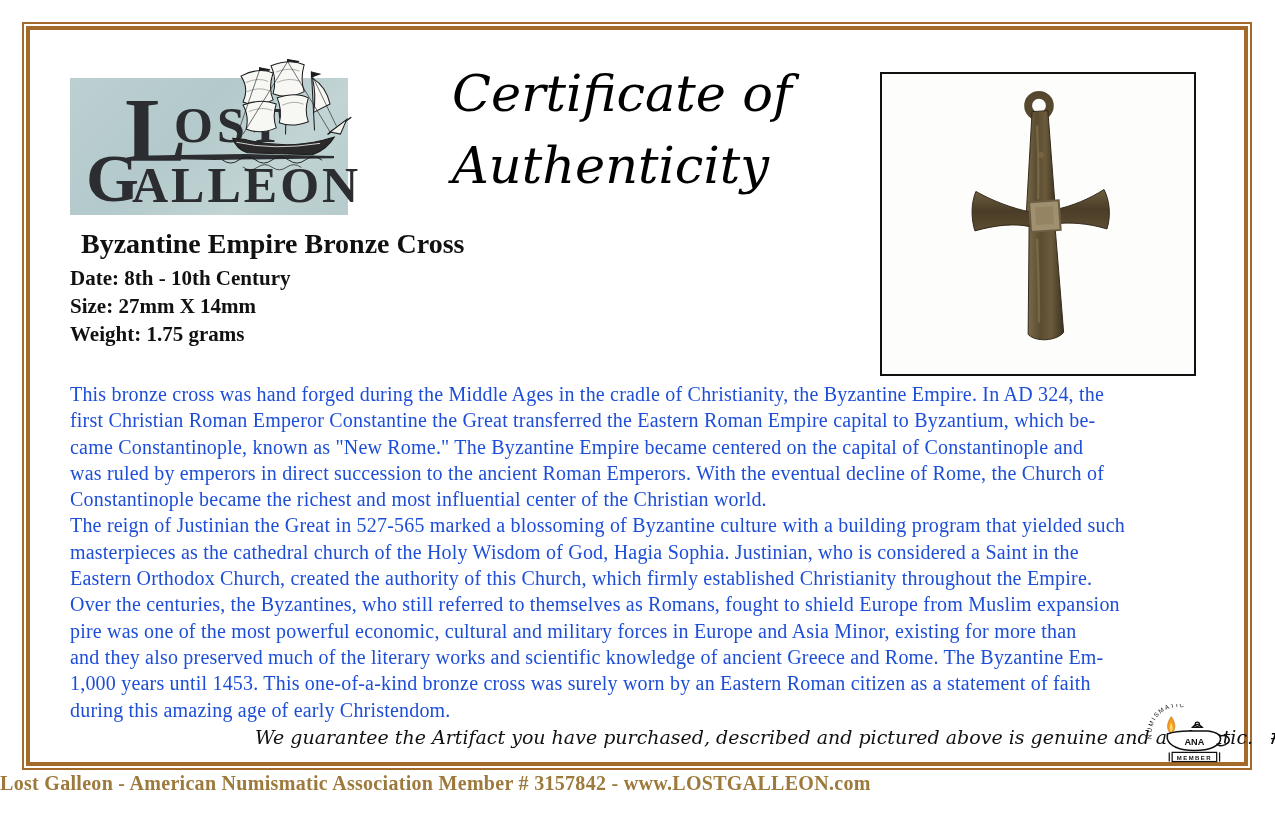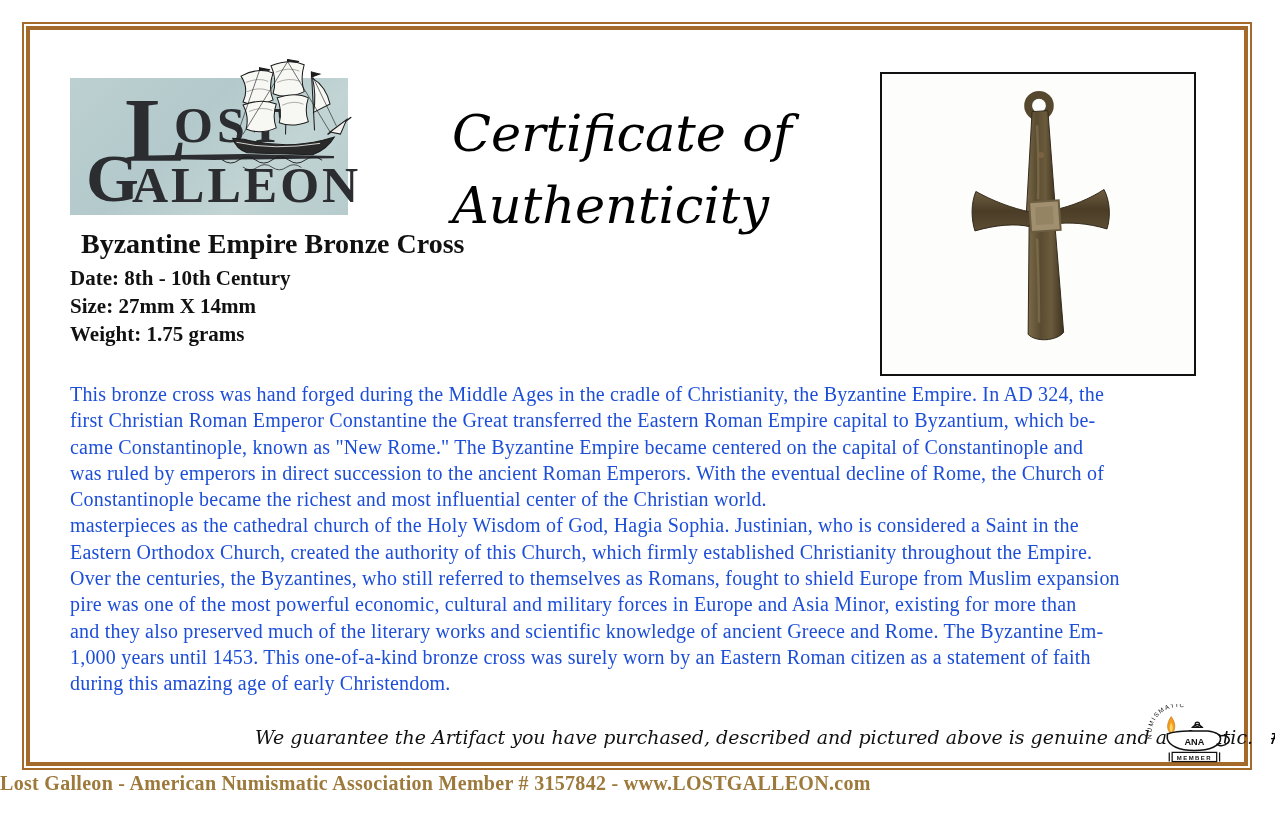--- a/index.html
+++ b/index.html
@@ -18,21 +18,21 @@
   .logo-ost{position:absolute;left:104px;top:22px;font-size:50px;line-height:1;font-weight:bold;letter-spacing:4px;color:#2b2d31;}
   .logo-rule{position:absolute;left:64px;top:76px;width:200px;height:6px;background:#2b2d31;
              clip-path:polygon(0 30%,55% 0,100% 35%,100% 70%,40% 100%,0 75%);}
   .logo-g{position:absolute;left:16px;top:66px;font-size:68px;line-height:1;font-weight:bold;color:#2b2d31;}
   .logo-alleon{position:absolute;left:62px;top:82px;font-size:50px;line-height:1;font-weight:bold;letter-spacing:3px;color:#2b2d31;text-align:center;}
   .ship{position:absolute;left:142px;top:-22px;width:145px;height:122px;}
 
   
   .title{position:absolute;left:452px;top:58px;width:360px;
          font-family:"DejaVu Serif",serif;font-style:italic;
-         font-size:51px;line-height:72px;color:#000;margin-top:40px;}
+         font-size:51px;line-height:72px;color:#000;}
 
   
   .photo-box{position:absolute;left:880px;top:72px;width:312px;height:300px;
              background:#fdfdfb;border:2px solid #111;
              display:flex;align-items:center;justify-content:center;}
 
   
   .artifact-name{position:absolute;left:81px;top:228px;font-size:28px;font-weight:bold;color:#111;}
   .spec{position:absolute;left:70px;font-size:21px;font-weight:bold;color:#111;}
   .spec.date{top:266px;} .spec.size{top:294px;} .spec.weight{top:322px;}
@@ -147,20 +147,21 @@
   <div class="spec date">Date: 8th - 10th Century</div>
   <div class="spec size">Size: 27mm X 14mm</div>
   <div class="spec weight">Weight: 1.75 grams</div>
 
   <div class="body-text">
     <div>This bronze cross was hand forged during the Middle Ages in the cradle of Christianity, the Byzantine Empire. In AD 324, the</div>
     <div>first Christian Roman Emperor Constantine the Great transferred the Eastern Roman Empire capital to Byzantium, which be-</div>
     <div>came Constantinople, known as "New Rome." The Byzantine Empire became centered on the capital of Constantinople and</div>
     <div>was ruled by emperors in direct succession to the ancient Roman Emperors. With the eventual decline of Rome, the Church of</div>
     <div>Constantinople became the richest and most influential center of the Christian world.</div>
+    <div>The reign of Justinian the Great in 527-565 marked a blossoming of Byzantine culture with a building program that yielded such</div>
     <div>masterpieces as the cathedral church of the Holy Wisdom of God, Hagia Sophia. Justinian, who is considered a Saint in the</div>
     <div>Eastern Orthodox Church, created the authority of this Church, which firmly established Christianity throughout the Empire.</div>
     <div>Over the centuries, the Byzantines, who still referred to themselves as Romans, fought to shield Europe from Muslim expansion</div>
     <div>pire was one of the most powerful economic, cultural and military forces in Europe and Asia Minor, existing for more than</div>
     <div>and they also preserved much of the literary works and scientific knowledge of ancient Greece and Rome. The Byzantine Em-</div>
     <div>1,000 years until 1453. This one-of-a-kind bronze cross was surely worn by an Eastern Roman citizen as a statement of faith</div>
     <div>during this amazing age of early Christendom.</div>
   </div>
 
   <div class="guarantee">

